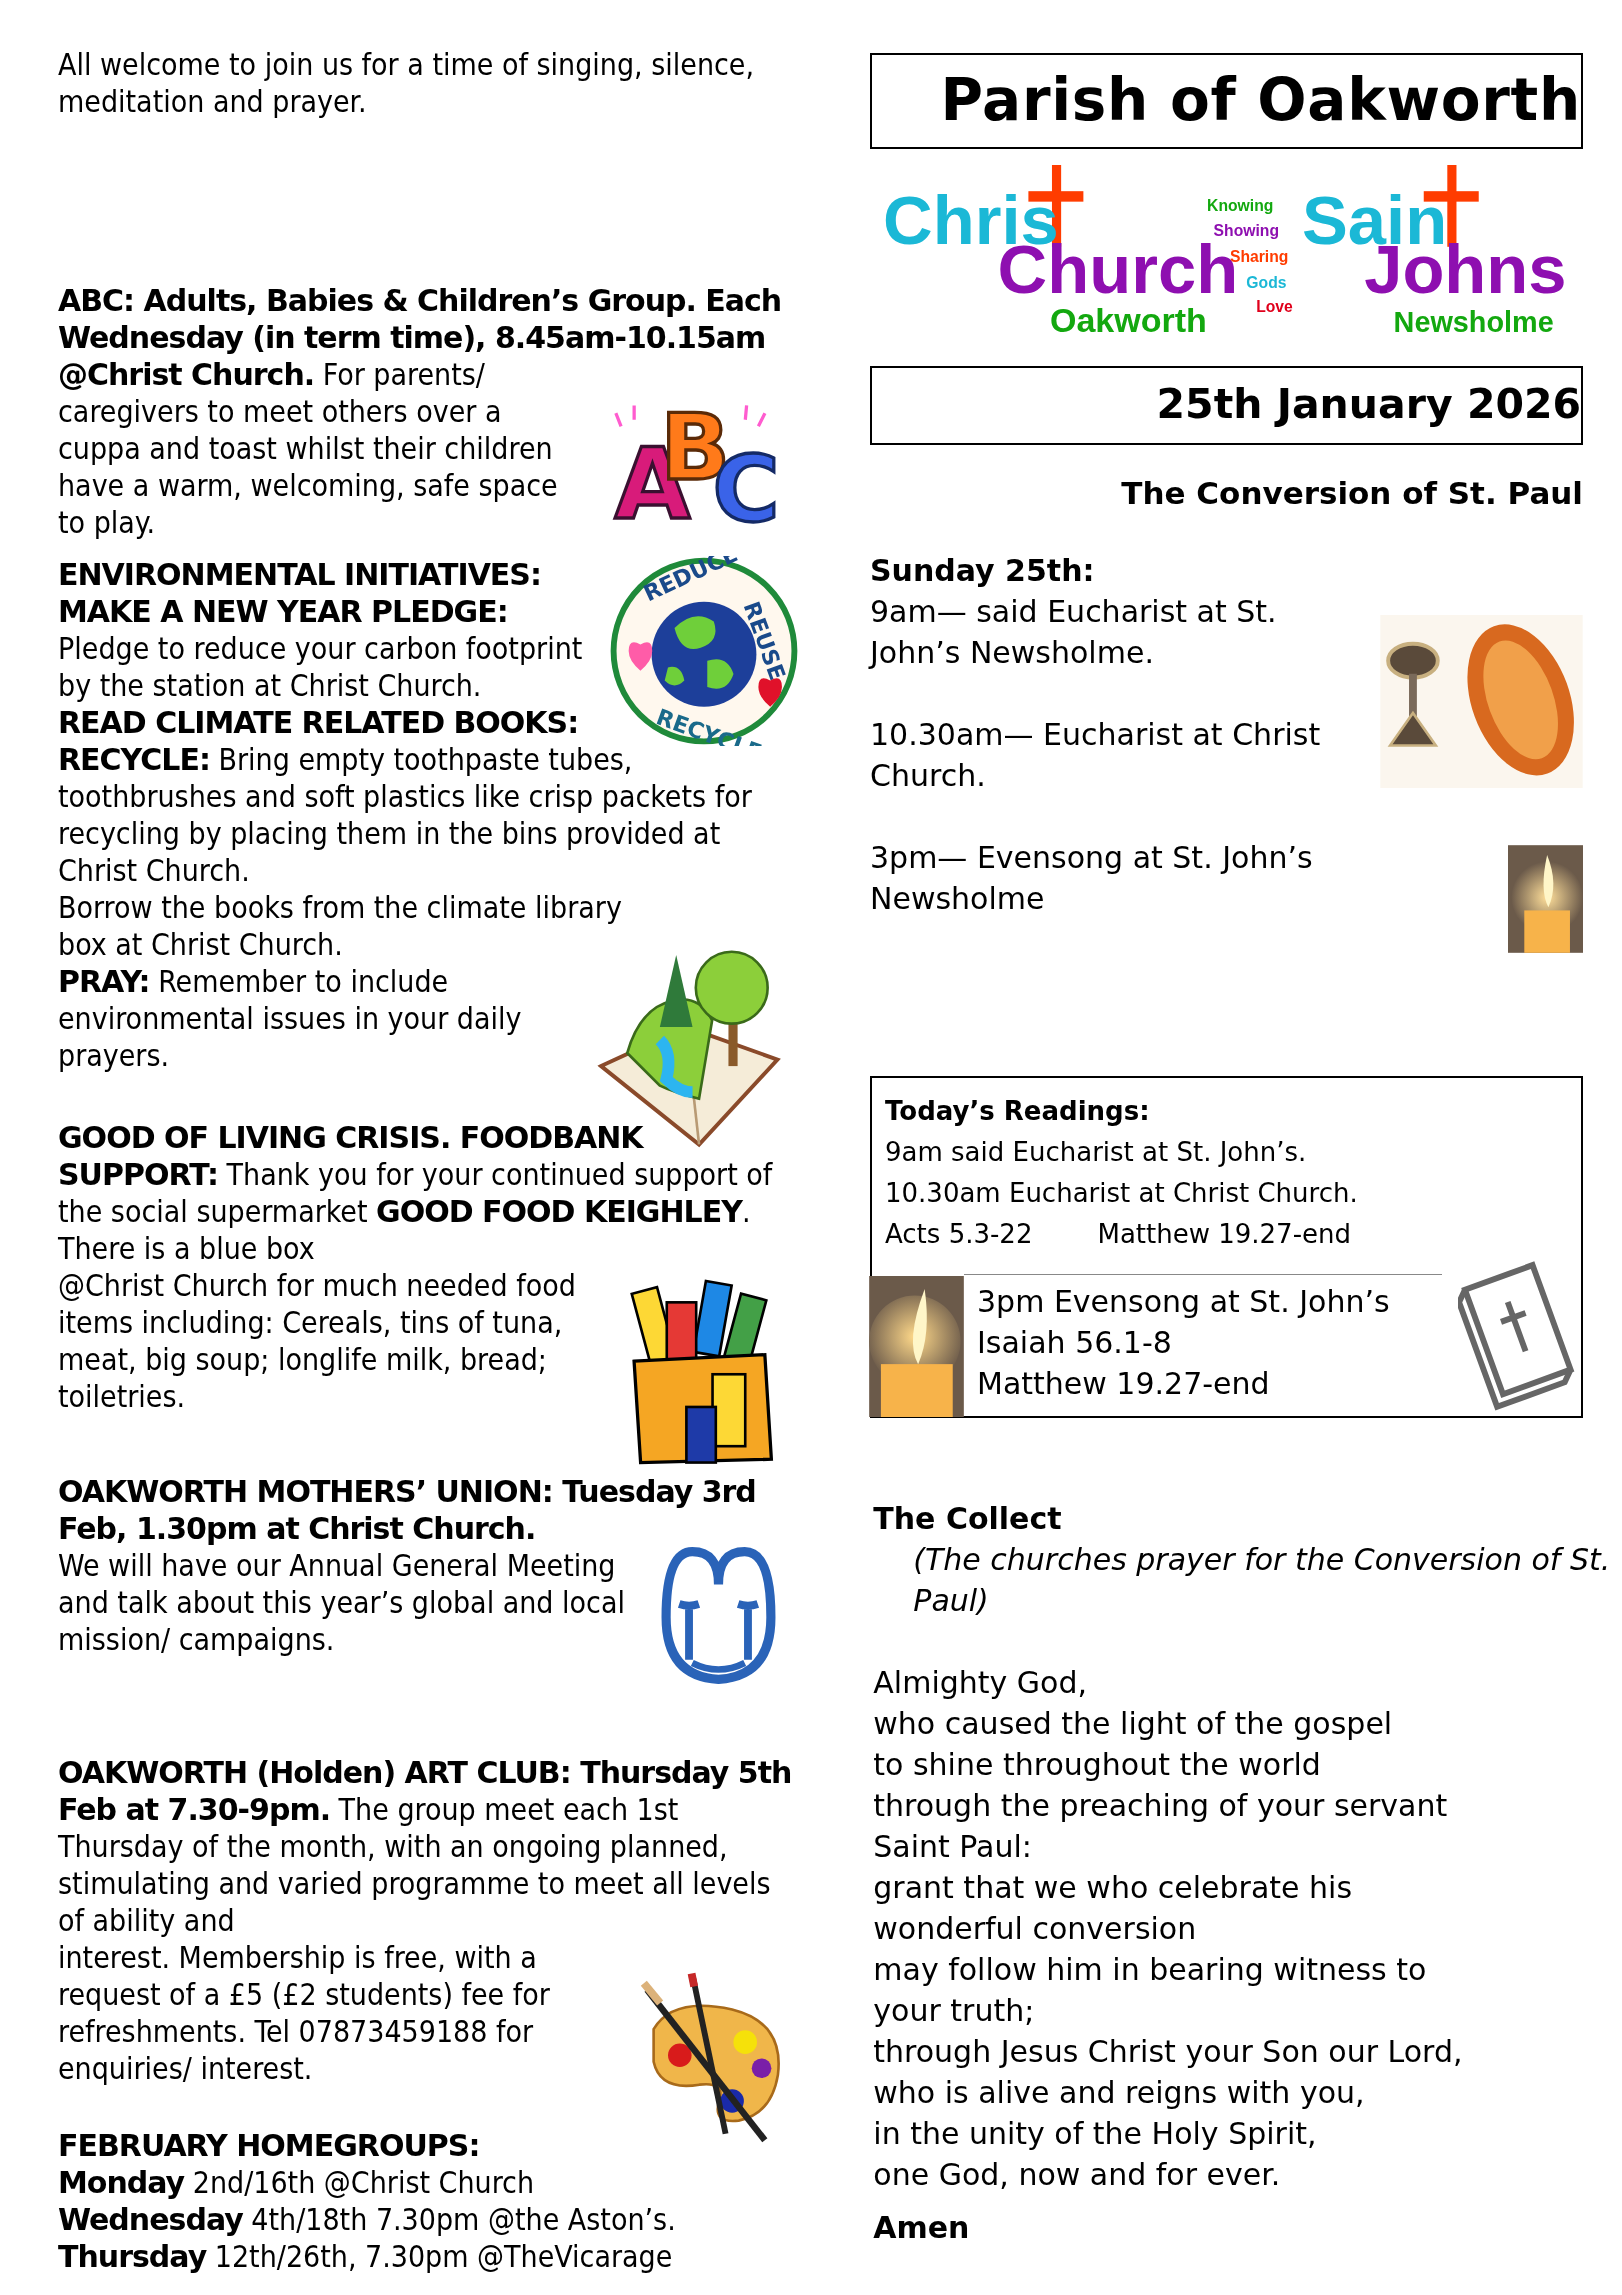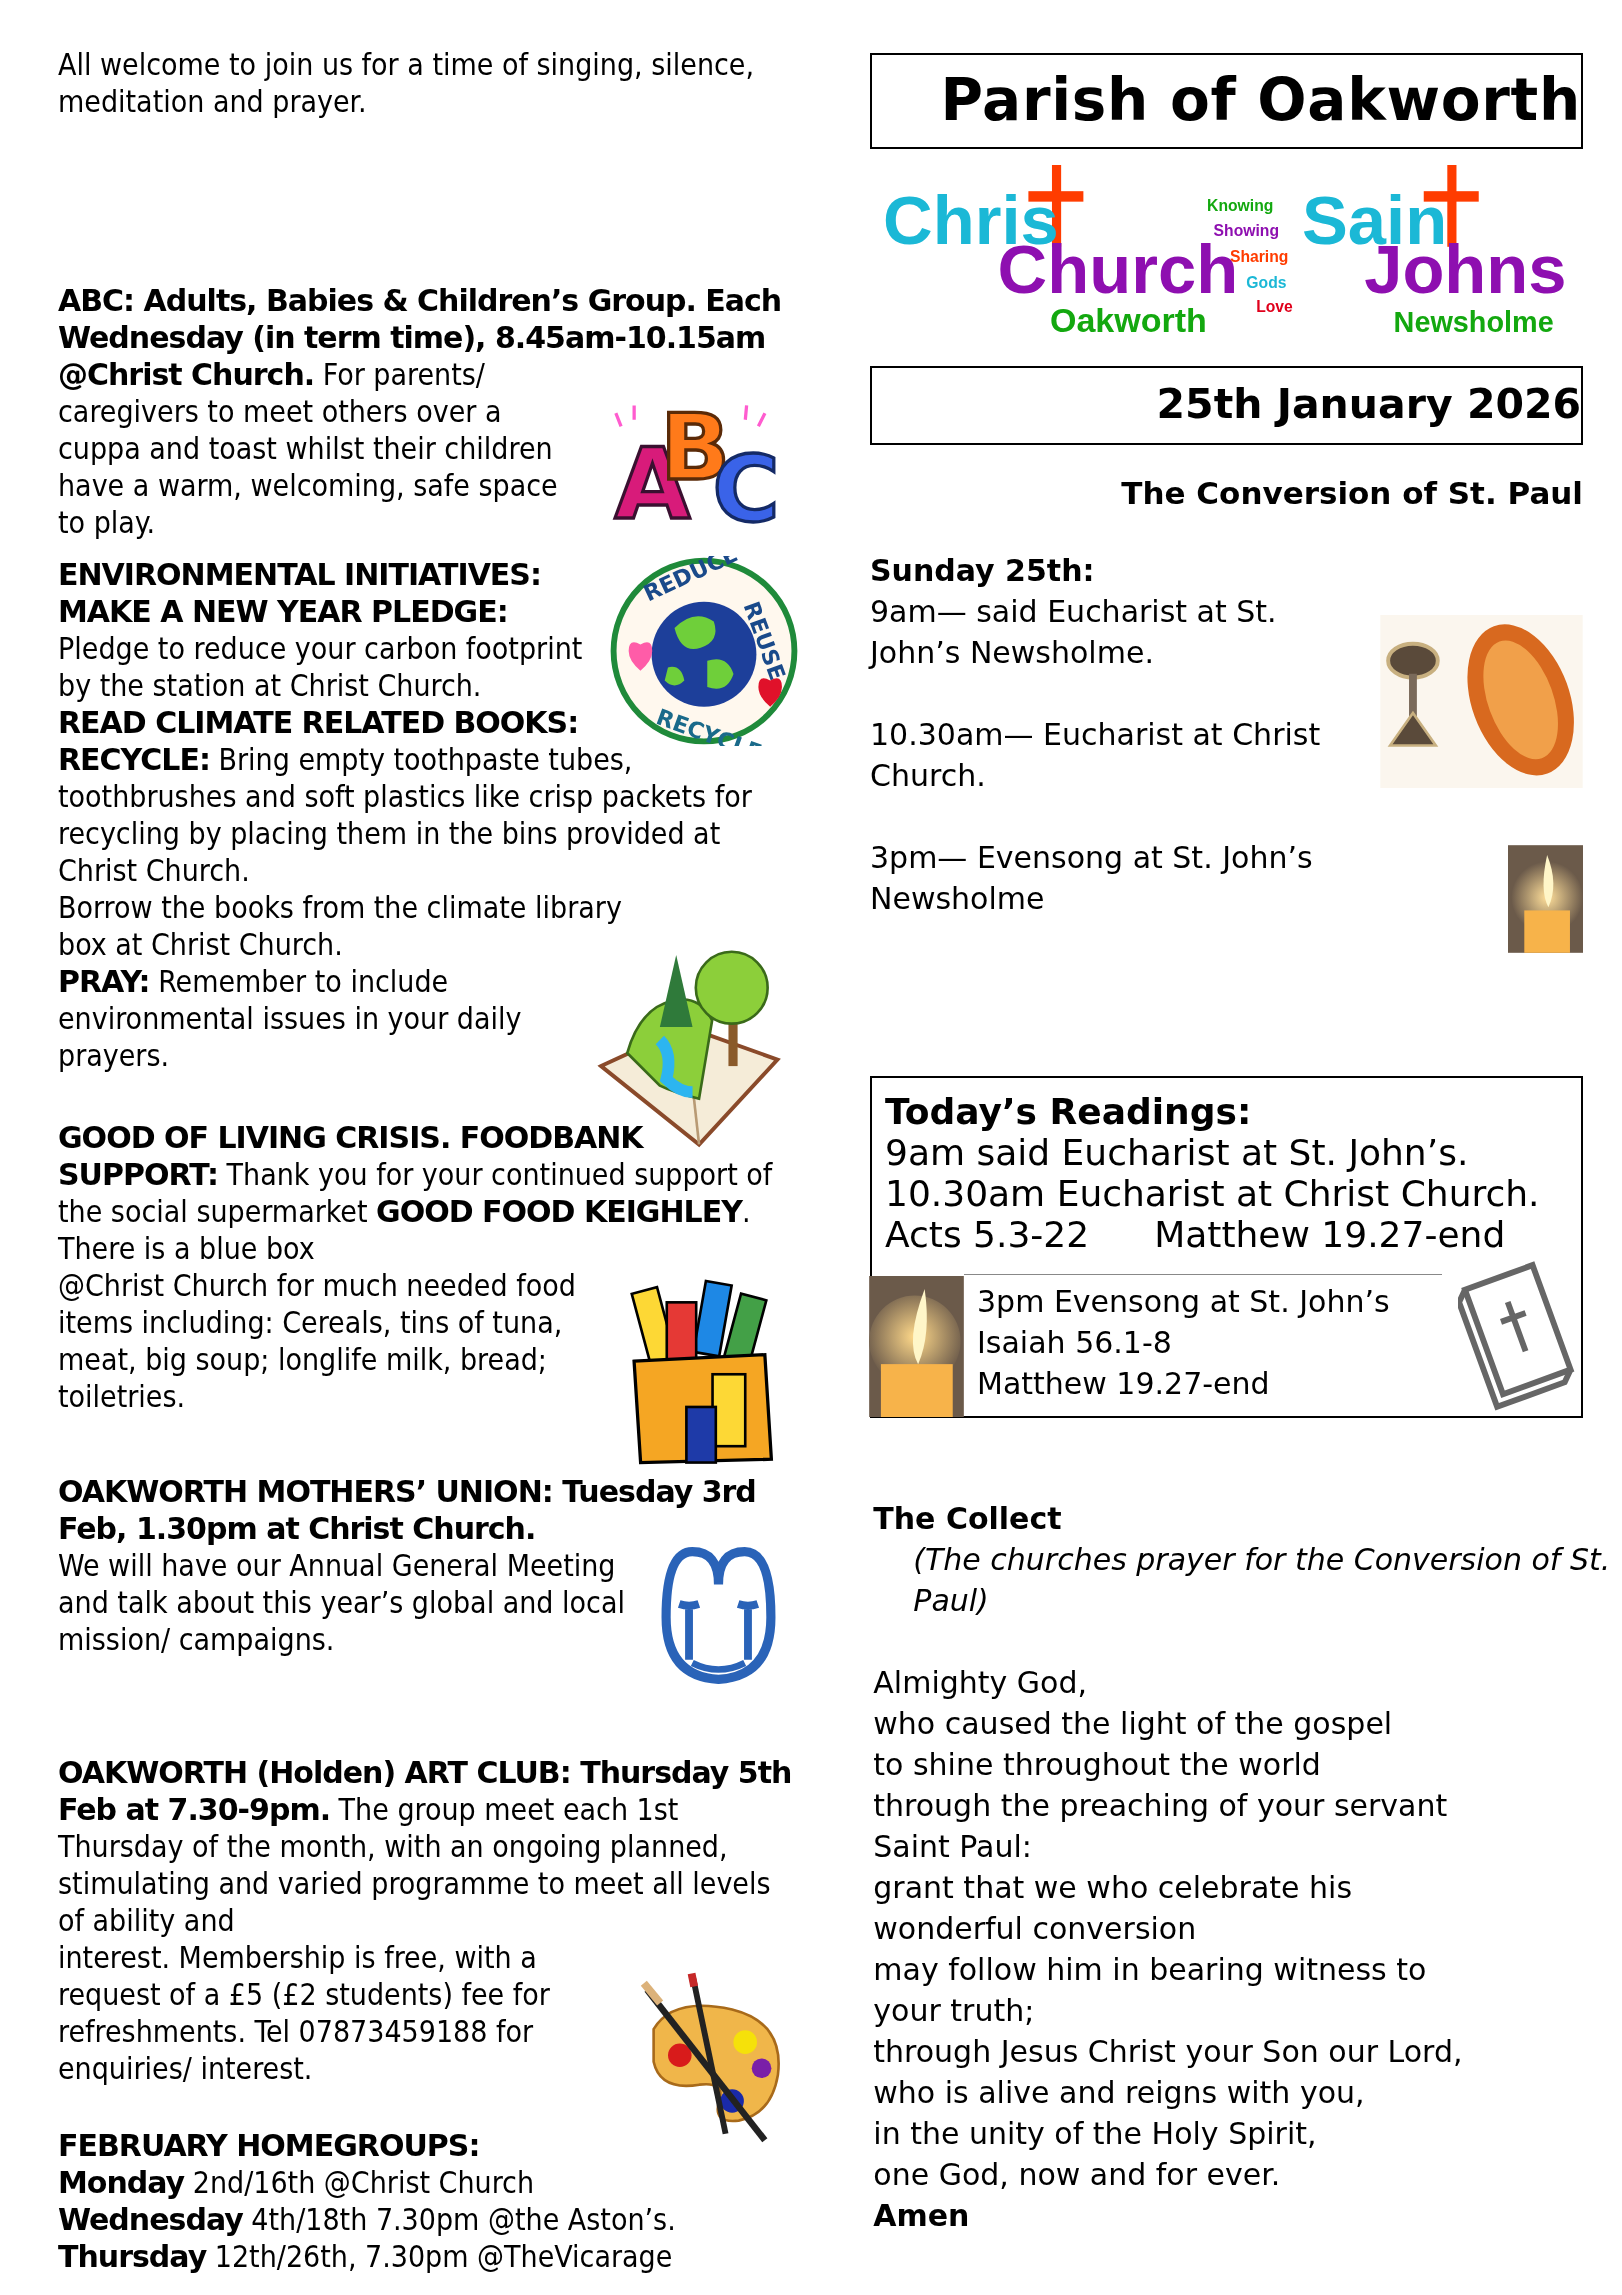--- a/index.html
+++ b/index.html
@@ -198,21 +198,21 @@
           <stop offset="0" stop-color="#ffdf9a"></stop>
           <stop offset="1" stop-color="#6b5a4a"></stop>
         </radialGradient>
       <circle cx="60" cy="80" r="55" fill="url(#g1)"></circle>
       <path d="M60 15 Q78 60 62 95 Q48 70 60 15 Z" fill="#fff6c8"></path>
       <rect x="25" y="100" width="70" height="65" fill="#f7b34a"></rect>
     </svg>
   </div>
 
   <div class="box" style="left:0; top:1076px; width:713px; height:342px;">
-    <div style="position:absolute; left:13px; top:13px; font-family:'DejaVu Sans', sans-serif; font-size:36px; line-height:41px; width:681px;">
+    <div style="position:absolute; left:13px; top:13px; font-family:'DejaVu Sans', sans-serif; font-size:26px; line-height:41px; width:681px;">
       <div style="font-weight:bold;">Today’s Readings:</div>
       <div>9am said Eucharist at St. John’s.</div>
       <div>10.30am Eucharist at Christ Church.</div>
       <div>
         <span>Acts 5.3-22</span><span style="display:inline-block; width:65px;"></span><span>Matthew 19.27-end</span>
       </div>
     </div>
     <div style="position:absolute; left:92px; top:196px; width:478px; height:1.3px; background:#888;"></div>
     <div class="img" style="left:-2.6px; top:198px; width:95px; height:141px;">
       <svg width="95" height="141" viewBox="0 0 145 216">
@@ -252,16 +252,16 @@
     <div>through the preaching of your servant</div>
     <div>Saint Paul:</div>
     <div>grant that we who celebrate his</div>
     <div>wonderful conversion</div>
     <div>may follow him in bearing witness to</div>
     <div>your truth;</div>
     <div>through Jesus Christ your Son our Lord,</div>
     <div>who is alive and reigns with you,</div>
     <div>in the unity of the Holy Spirit,</div>
     <div>one God, now and for ever.</div>
-    <div style="font-weight:bold;">Amen</div>
+    <div style="font-weight:bold;margin-top:12px;">Amen</div>
   </div>
 </div>
 
 
 </body></html>

